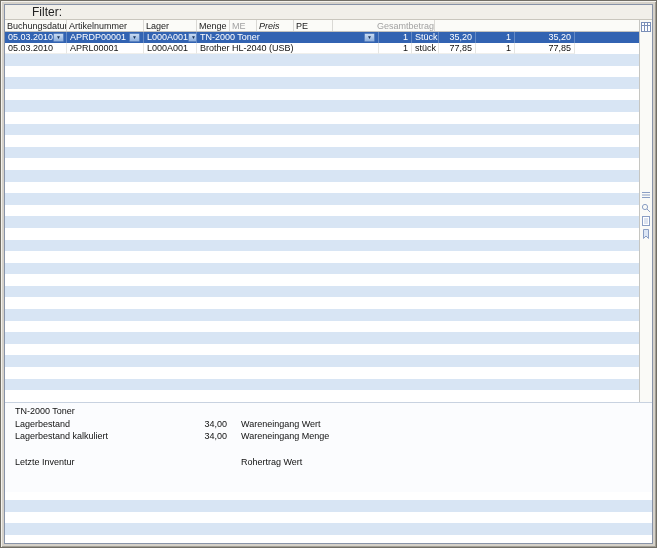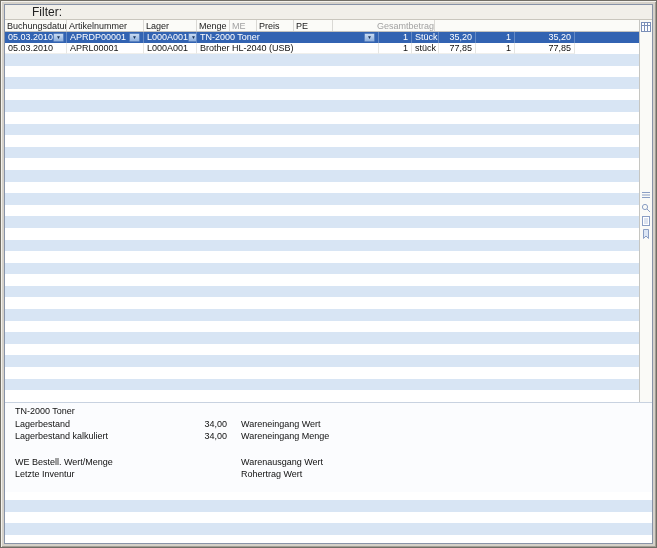--- a/index.html
+++ b/index.html
@@ -101,21 +101,21 @@
     </div>
 
     <div class="grid">
       <div class="grid-main">
         <div class="header-row">
             <div class="hcell" style="width: 62px;">Buchungsdatum</div>
             <div class="hcell" style="width: 77px;">Artikelnummer</div>
             <div class="hcell" style="width: 53px;">Lager</div>
             <div class="hcell" style="width: 33px;">Menge</div>
             <div class="hcell muted" style="width: 27px;">ME</div>
-            <div class="hcell" style="width: 37px;">Preis</div>
+            <div class="hcell" style="width: 37px; font-style: italic;">Preis</div>
             <div class="hcell" style="width: 39px;">PE</div>
             <div class="hcell muted" style="width: 60px; margin-left: 42px;">Gesamtbetrag</div>
             <div class="hfill"></div>
           </div>
         <div class="body">
             <div class="row selected">
               <div class="cell" style="width: 62px;">
                 <span>05.03.2010</span>
                 <span class="combo">▼</span>
               </div>
@@ -261,27 +261,20 @@
             <div class="v1"></div>
             <div class="v2">34,00</div>
             <div class="r">Wareneingang Menge</div>
             <div class="v3"></div>
           </div>
           <div class="srow">
             <div class="l"></div>
             <div class="v1"></div>
             <div class="v2"></div>
             <div class="r"></div>
-            <div class="v3"></div>
-          </div>
-          <div class="srow">
-            <div class="l">WE Bestell. Wert/Menge</div>
-            <div class="v1"></div>
-            <div class="v2"></div>
-            <div class="r">Warenausgang Wert</div>
             <div class="v3"></div>
           </div>
           <div class="srow">
             <div class="l">Letzte Inventur</div>
             <div class="v1"></div>
             <div class="v2"></div>
             <div class="r">Rohertrag Wert</div>
             <div class="v3"></div>
           </div>
         </div>

